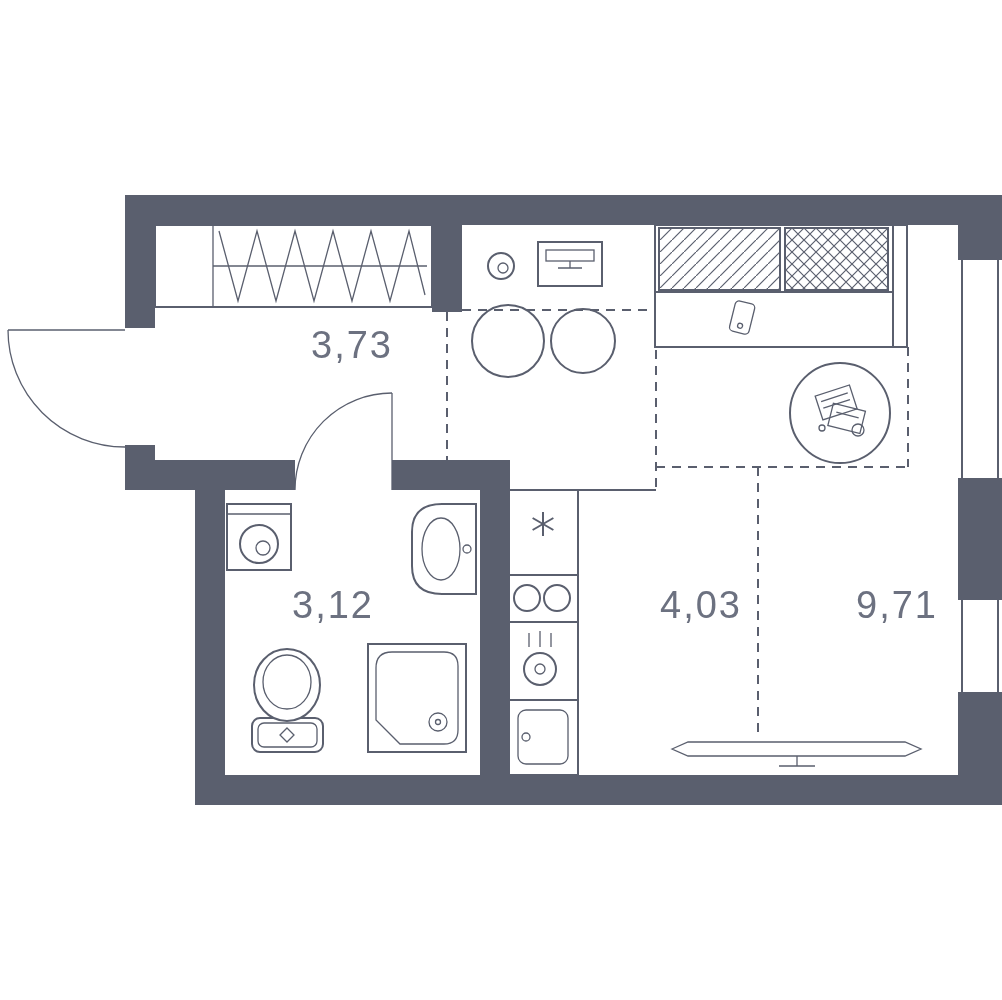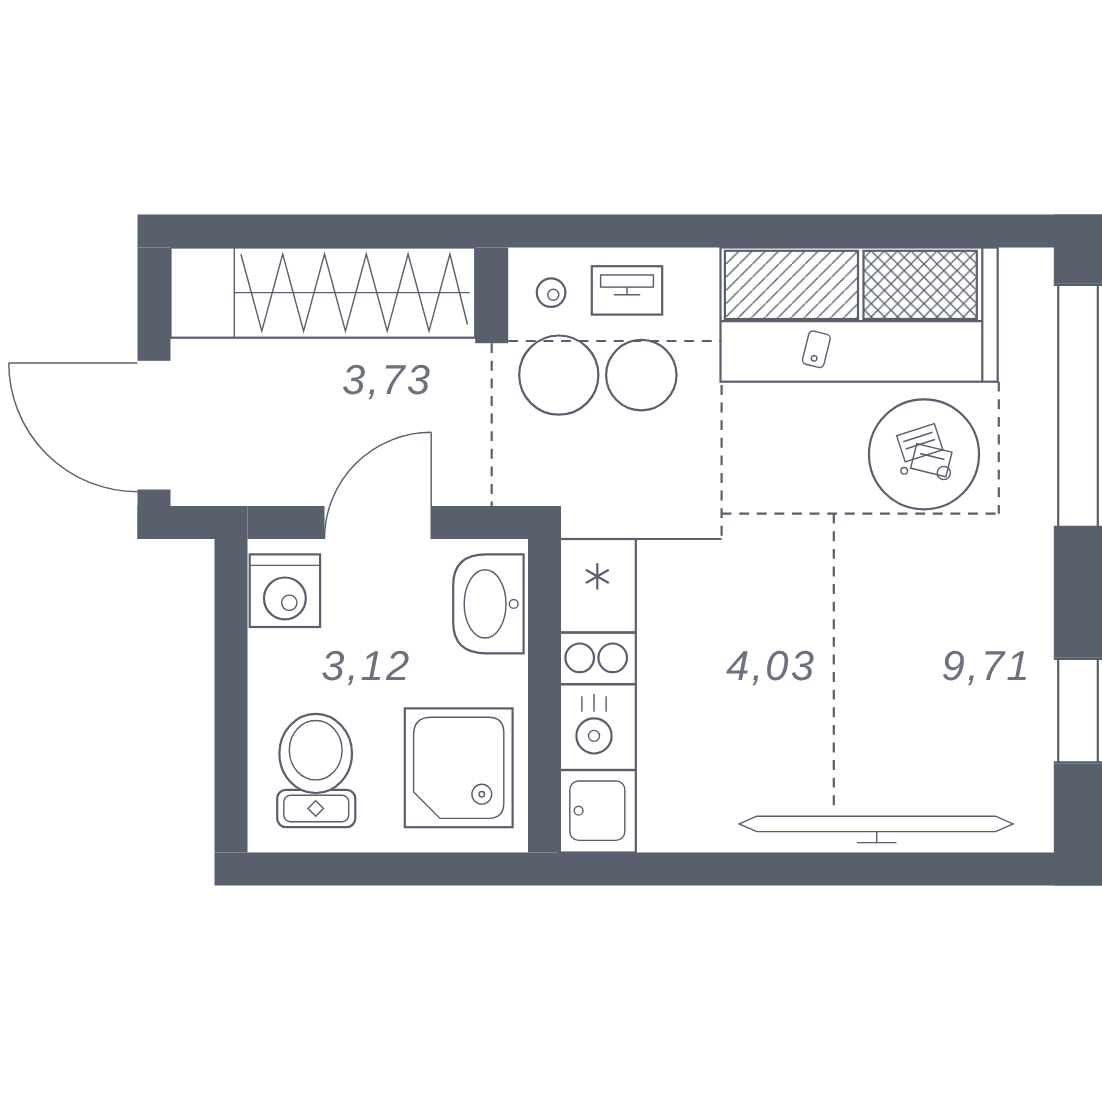--- a/index.html
+++ b/index.html
@@ -1,21 +1,21 @@
 <!DOCTYPE html>
 <html style="--wall: #5a5f6e; --label: #6c7180; --background: #ffffff;"><head>
 <meta charset="utf-8">
 <style>
   :root{
     --wall:#5a5f6e;
     --label:#6c7180;
     --background:#ffffff;
   }
   html,body{margin:0;padding:0;background:var(--background);}
-  .stage{position:relative;width:1002px;height:1000px;background:var(--background);overflow:hidden;font-style:italic;}
+  .stage{position:relative;width:1002px;height:1000px;background:var(--background);overflow:hidden;}
   .wall{fill:var(--wall);stroke:none;}
   .ln{fill:none;stroke:var(--wall);stroke-width:2;}
   .thin{stroke-width:1.3;}
   .dash{fill:none;stroke:var(--wall);stroke-width:2;stroke-dasharray:9 7;}
   .whitefill{fill:#ffffff;}
   .label{font-family:"Liberation Sans",sans-serif;font-size:38px;letter-spacing:2px;fill:var(--label);}
 </style>
 </head>
 <body>
 

